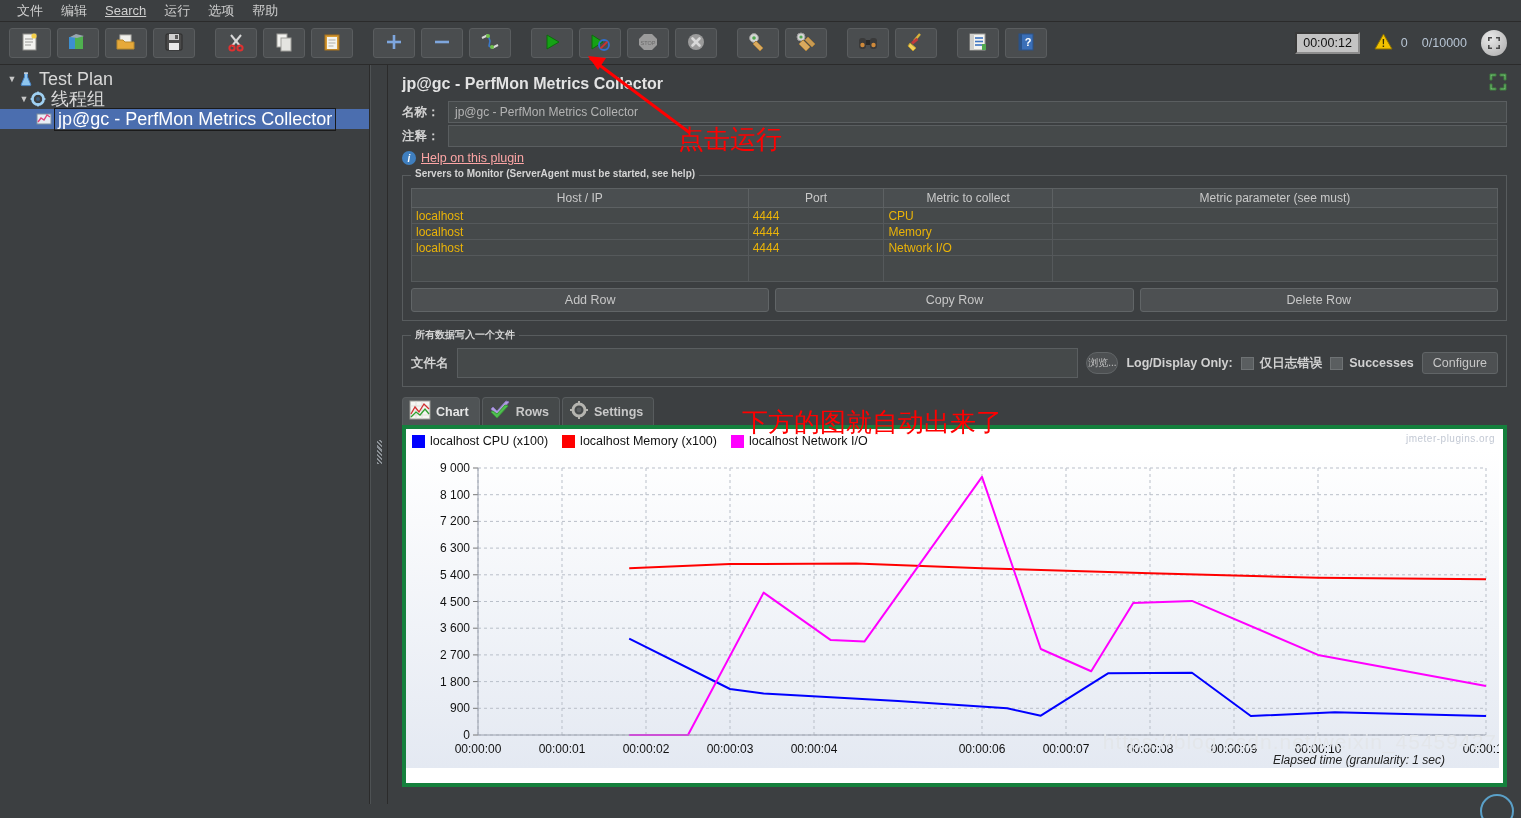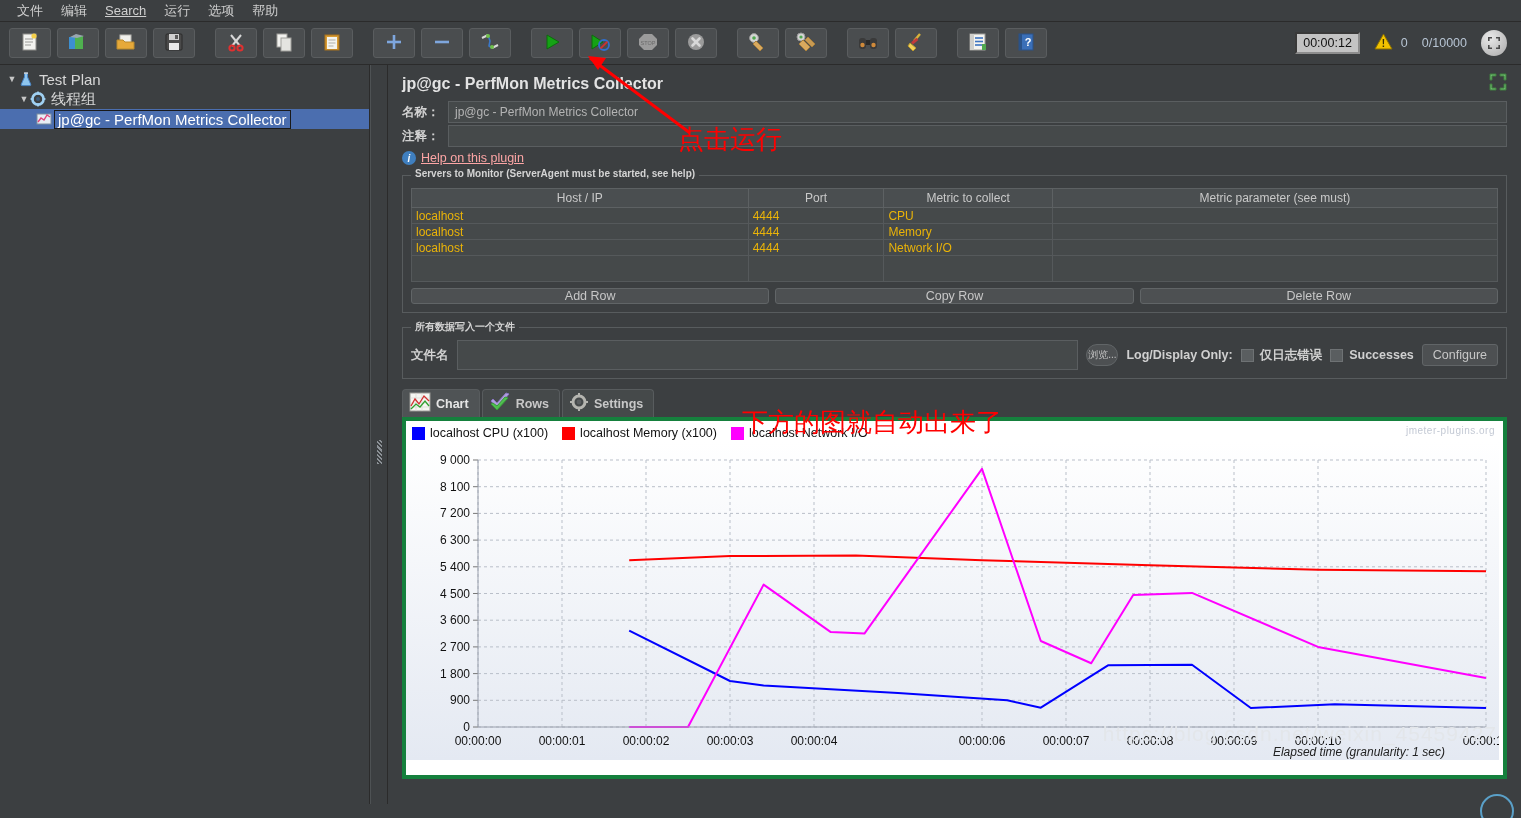--- a/index.html
+++ b/index.html
@@ -71,21 +71,21 @@
     width: 5px; height: 24px;
     background-image: repeating-linear-gradient(
       45deg, #9aa0a6 0 1.5px, transparent 1.5px 3px);
     opacity: .85;
   }
 
   .tnode { display: flex; align-items: center; height: 20px; padding-left: 6px; white-space: nowrap; }
   .tnode .arrow {
     width: 12px; color: #c6c6c6; font-size: 9px; text-align: center; flex: none;
   }
-  .tnode .tlabel { color: #d7d7d7; font-size: 15px; padding: 0 3px; }
+  .tnode .tlabel { color: #d7d7d7; font-size: 18px; padding: 0 3px; }
   .tnode.selected { background: #4b6eaf; }
   .tnode.selected .tlabel { border: 1px solid #1a1a1a; color: #ffffff; }
   .tnode.lvl2 { padding-left: 18px; }
   .tnode.lvl3 { padding-left: 36px; }
   .ticon { width: 16px; height: 16px; flex: none; margin-right: 2px; }
 
   
   .right-pane { flex: 1 1 auto; background: #3c3f41; position: relative; overflow: hidden; }
   .panel-head {
     display: flex; align-items: center; justify-content: space-between;
@@ -124,21 +124,21 @@
     font-weight: normal; font-size: 12px; height: 19px; text-align: center;
   }
   table.srv td {
     border: 1px solid #55595b; color: #eab308; font-size: 12px;
     height: 16px; padding: 0 4px; background: #45494a;
   }
   table.srv td.empty { height: 26px; }
 
   .btnrow { display: flex; gap: 6px; margin-top: 6px; }
   .jbtn {
-    flex: 1 1 0; height: 16px; background: #4d5052;
+    flex: 1 1 0; height: 24px; background: #4d5052;
     border: 1px solid #616567; border-radius: 3px;
     color: #c7c7c7; font-size: 12.5px; cursor: pointer;
     display: flex; align-items: center; justify-content: center;
   }
 
   .filerow { display: flex; align-items: center; gap: 8px; }
   .filelabel { font-size: 12.5px; color: #d2d2d2; font-weight: bold; flex: none; }
   .fileinput {
     flex: 1 1 auto; height: 30px; background: #45494a;
     border: 1px solid #5a5e60;

